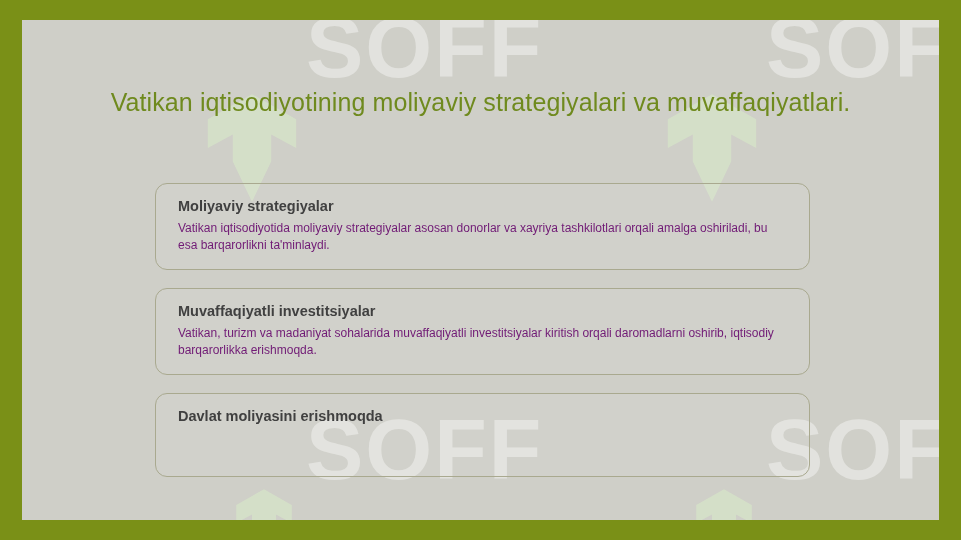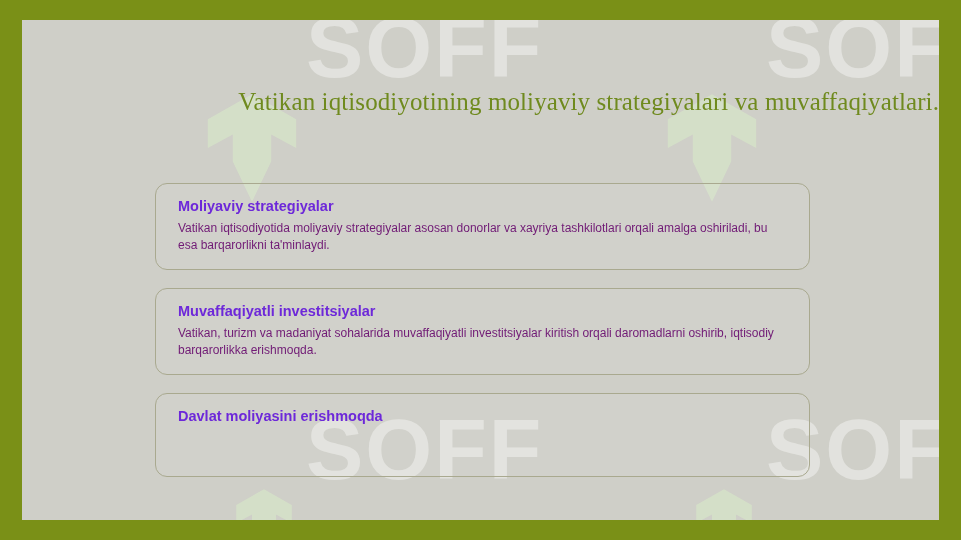--- a/index.html
+++ b/index.html
@@ -53,24 +53,24 @@
     height: 112px;
     color: rgba(216,236,200,0.55);
   }
   .wm-mark svg { width: 100%; height: 100%; display: block; }
 
   .title {
     position: absolute;
     left: 0;
     top: 68px;
     width: 917px;
-    text-align: right;
+    text-align: center;
     font-size: 25px;
     color: #6f8a1e;
-    font-family: Liberation Serif, serif;
+    font-family: Liberation Sans, sans-serif;
     letter-spacing: 0.1px;
   }
 
   .cards {
     position: absolute;
     left: 133px;
     top: 163px;
     width: 655px;
   }
   .card {
@@ -79,21 +79,21 @@
     border: 1px solid #a9a98f;
     border-radius: 12px;
     background: rgba(255,255,255,0.06);
     padding: 14px 20px 14px 22px;
     margin-bottom: 18px;
     min-height: 84px;
   }
   .card-title {
     font-size: 14.5px;
     font-weight: bold;
-    color: #6d28d9;
+    color: #404040;
     margin-bottom: 6px;
     font-family: "Liberation Sans", sans-serif;
   }
   .card-body {
     font-size: 12px;
     line-height: 1.45;
     color: #701a75;
     font-family: "Liberation Sans", sans-serif;
     max-width: 600px;
   }

